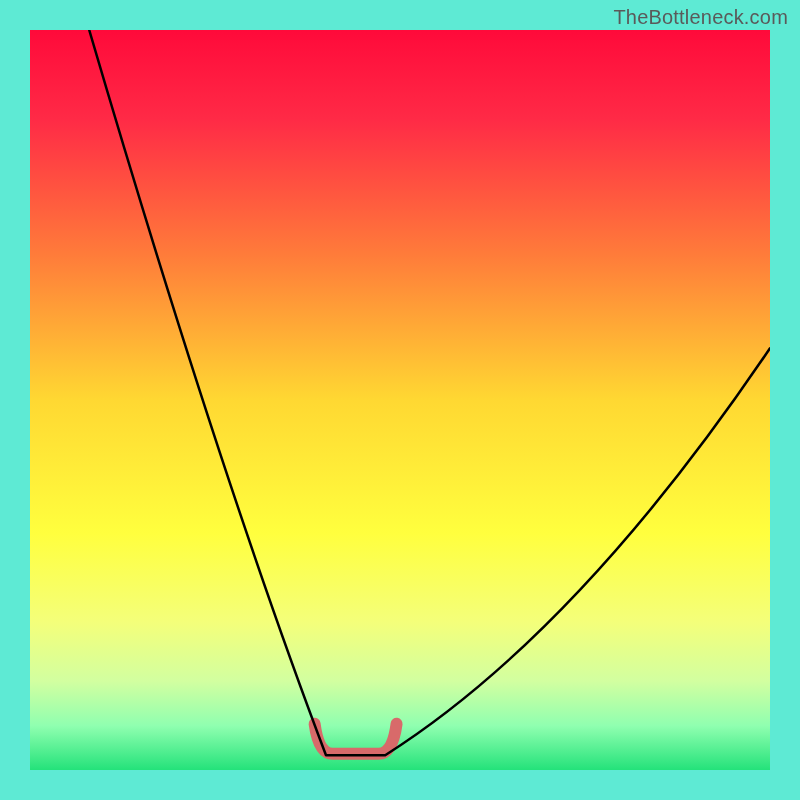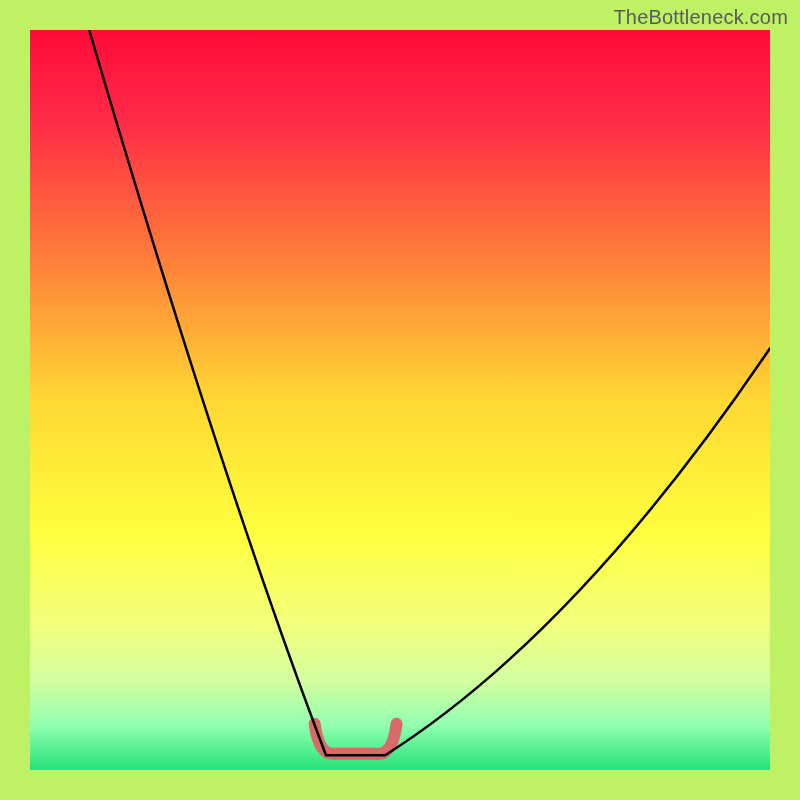--- a/index.html
+++ b/index.html
@@ -8,21 +8,21 @@
     width: 800px;
     height: 800px;
     overflow: hidden;
     background: #000;
     font-family: Arial, Helvetica, sans-serif;
   }
   .frame {
     position: relative;
     width: 800px;
     height: 800px;
-    background: #bef264;
+    background: #5eead4;
   }
   .plot-area {
     position: absolute;
     left: 30px;
     top: 30px;
     width: 740px;
     height: 740px;
     overflow: hidden;
   }
   .gradient-bg {

